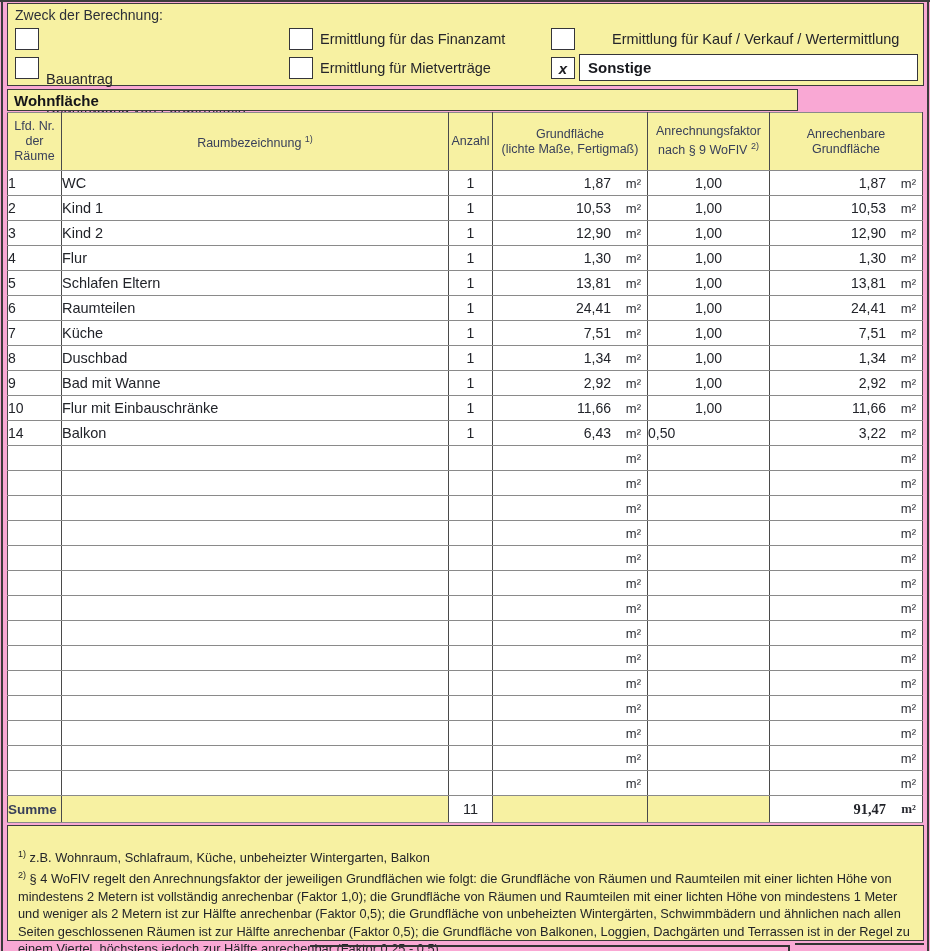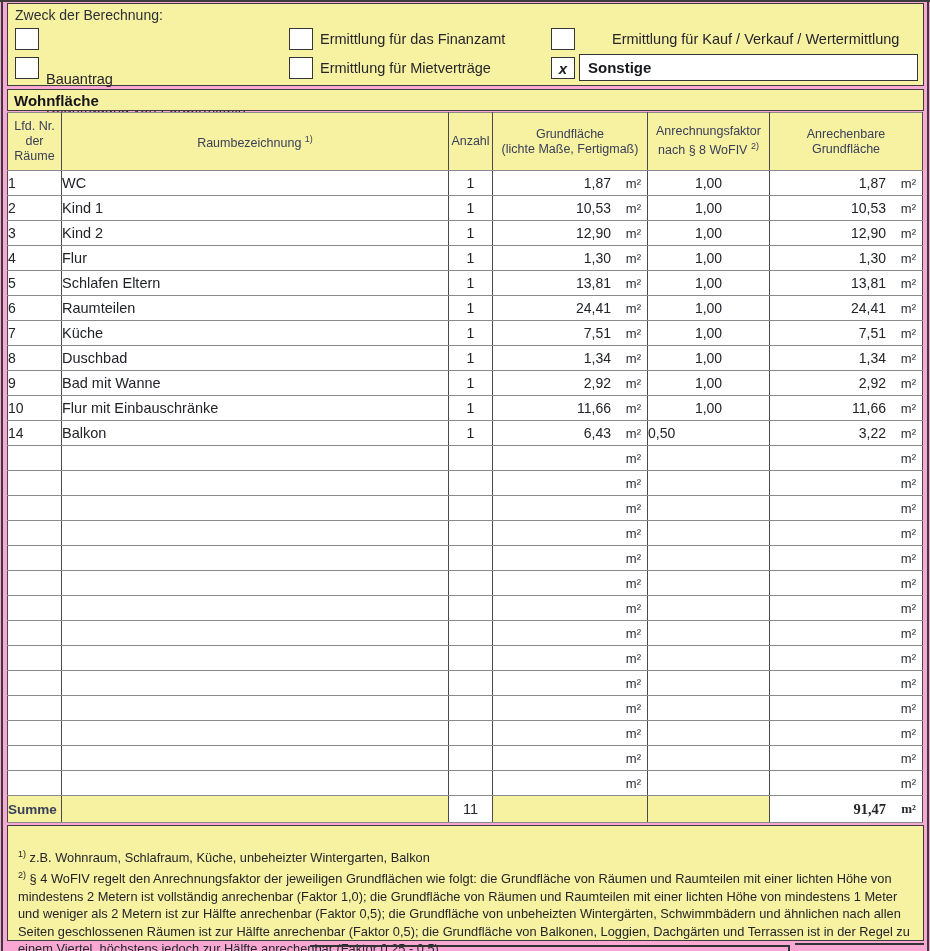--- a/index.html
+++ b/index.html
@@ -36,21 +36,21 @@
   .lb-r1{top:27px;} .lb-r2{top:56px;}
   .lb-c1{left:38px;margin-top:40px;} .lb-c2{left:312px;} .lb-c3{left:604px;}
   .sonstige-field{
     position:absolute;left:571px;top:50px;width:339px;height:27px;background:#ffffff;
     border:1.6px solid #35353a;display:flex;align-items:center;padding-left:8px;
     font-size:15px;font-weight:700;color:#17181d;
   }
 
   
   .section-bar{
-    position:absolute;left:7px;top:89px;width:917px;height:22px;
+    position:absolute;left:7px;top:89px;width:791px;height:22px;
     background:var(--form-yellow);border:1.6px solid var(--border-dark);
     display:flex;align-items:center;padding-left:6px;
     font-size:15px;font-weight:700;color:#141419;
   }
 
   
   table.main{
     position:absolute;left:7px;top:112px;width:915px;border-collapse:collapse;table-layout:fixed;
     font-size:14px;color:var(--text);
   }
@@ -155,21 +155,21 @@
         </th>
         <th>
           <span>Anzahl</span>
         </th>
         <th>
           <span>Grundfläche</span><br>
           <span>(lichte Maße, Fertigmaß)</span>
         </th>
         <th>
           <span>Anrechnungsfaktor</span><br>
-          <span>nach § 8 WoFIV</span> <sup class="marker">2)</sup>
+          <span>nach § 9 WoFIV</span> <sup class="marker">2)</sup>
         </th>
         <th>
           <span>Anrechenbare</span><br>
           <span>Grundfläche</span>
         </th>
       </tr>
     </thead>
     <tbody>
         <tr>
     <td class="c-nr">1</td>

